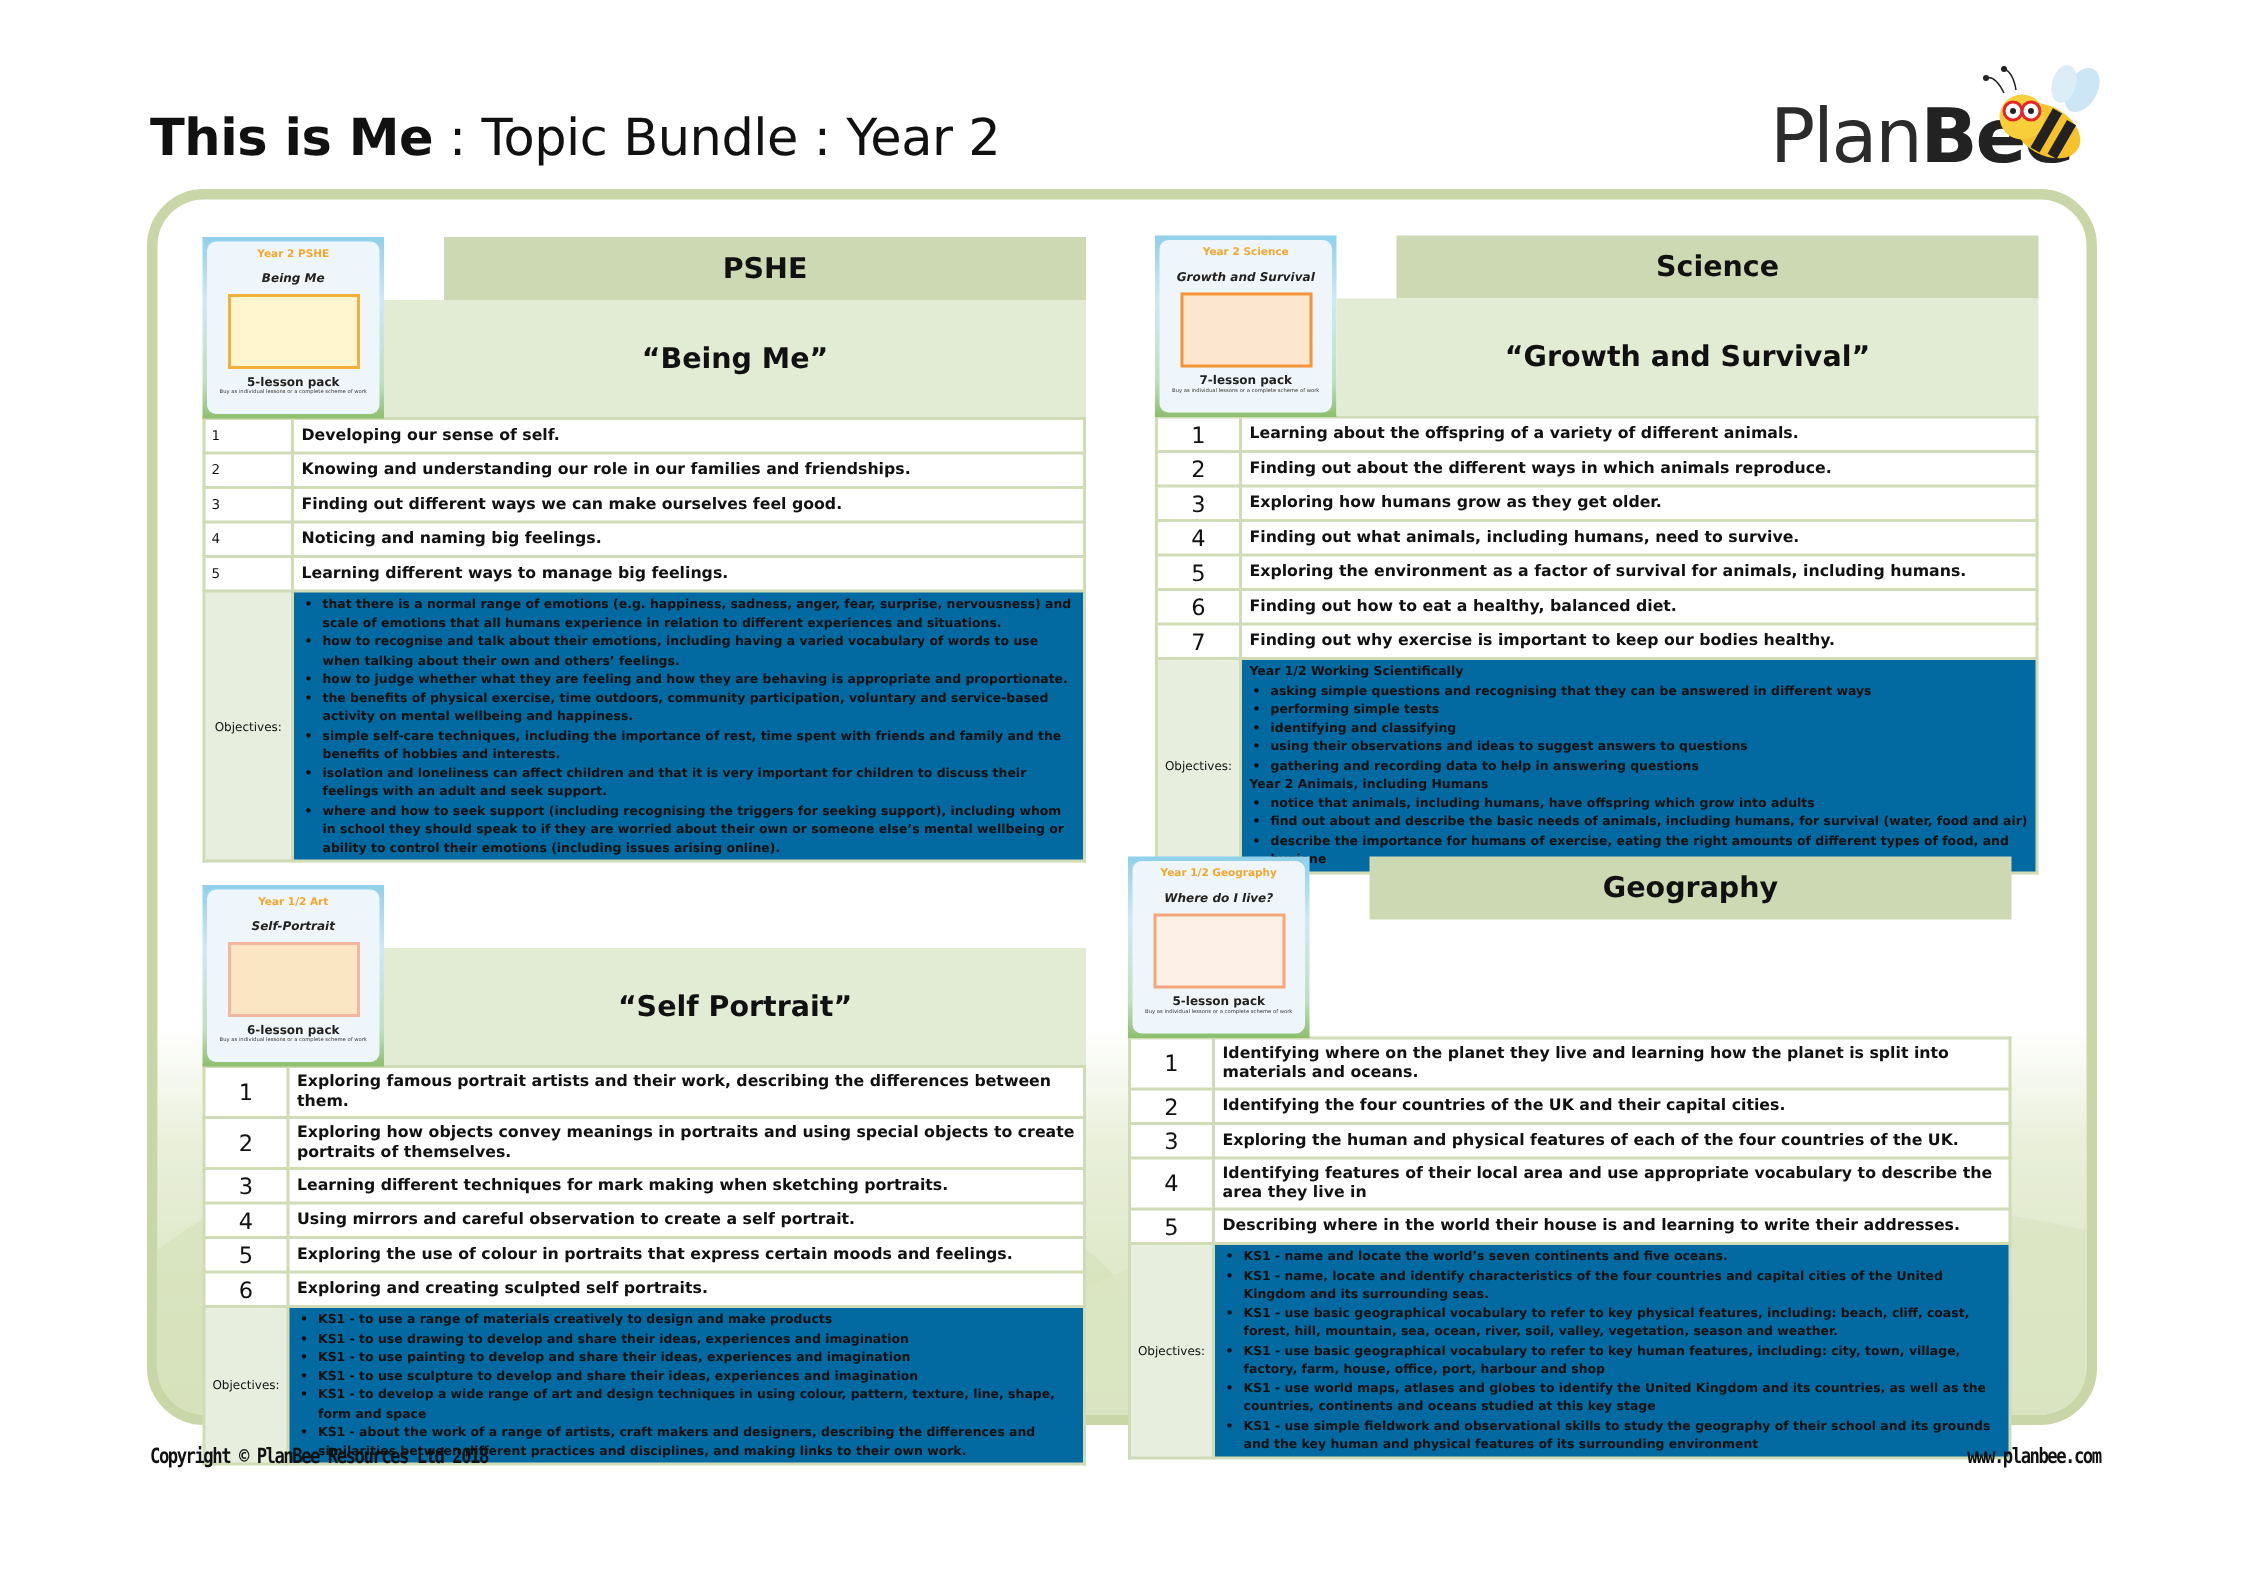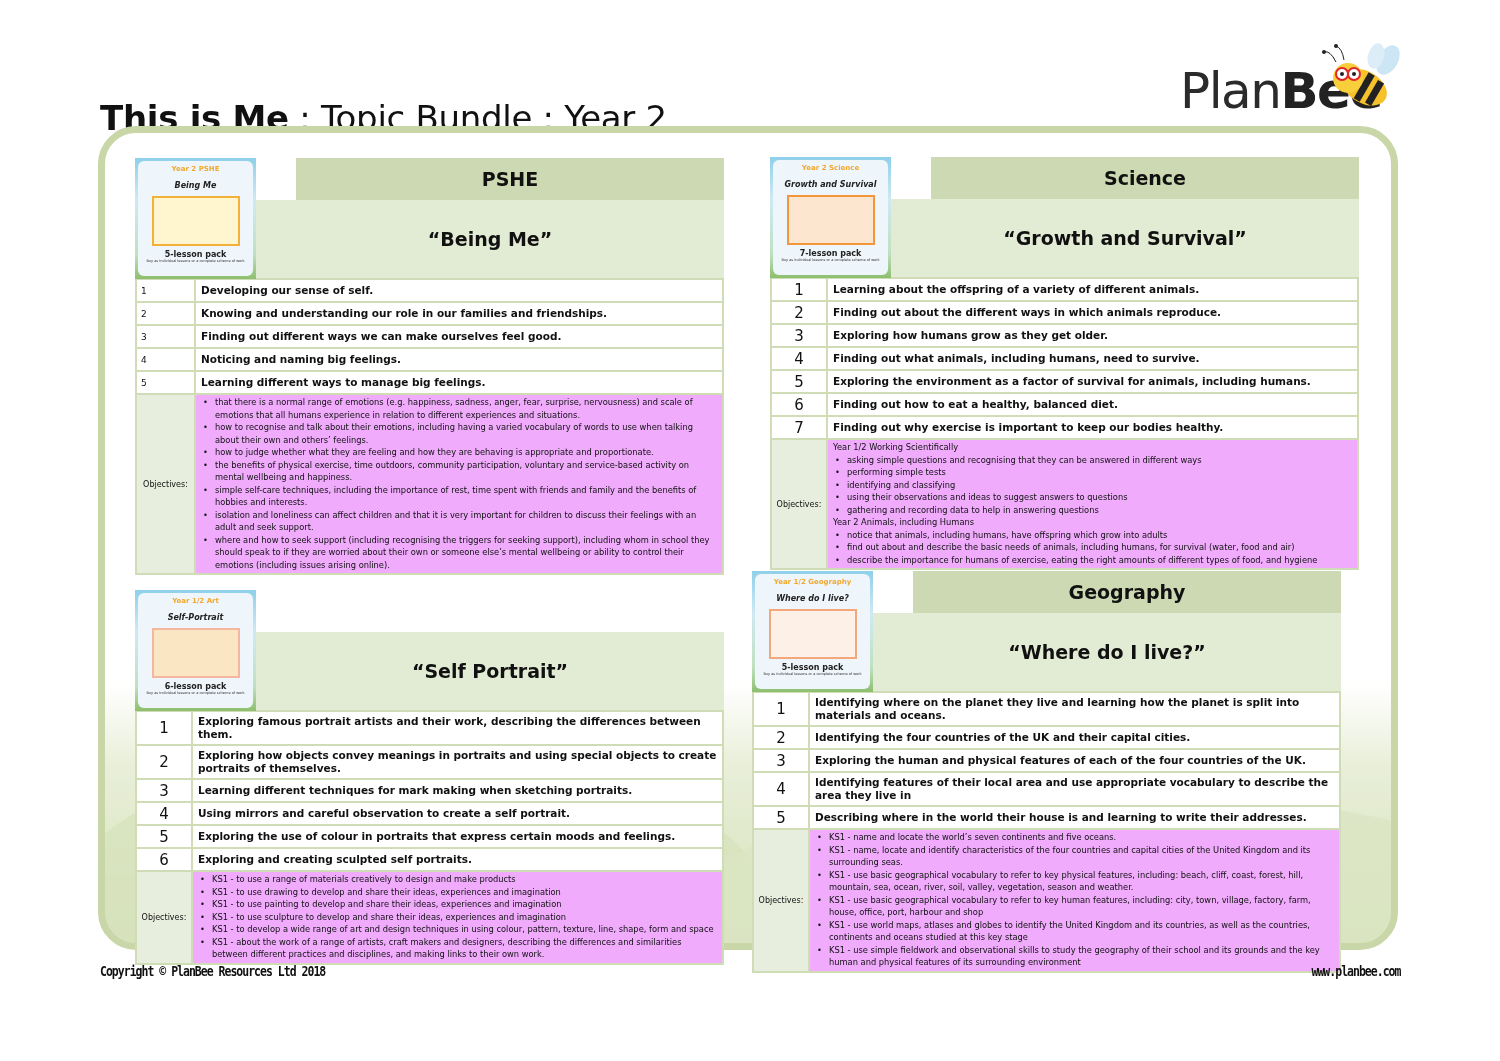--- a/index.html
+++ b/index.html
@@ -2,21 +2,21 @@
 <html><head>
 <meta charset="utf-8">
 <style>
   html, body { margin: 0; padding: 0; }
   body {
     width: 1500px; height: 1061px; background: #ffffff; position: relative; overflow: hidden;
     font-family: "Liberation Sans", "DejaVu Sans", sans-serif; color: #111;
   }
   .title {
     position: absolute; left: 100px; top: 72px; font-size: 34px; letter-spacing: -0.3px;
-    font-family: "DejaVu Sans", sans-serif; color: #111; margin-top: 26px;
+    font-family: "DejaVu Sans", sans-serif; color: #111;
   }
   .title b { font-weight: bold; }
   .logo {
     position: absolute; left: 1180px; top: 62px; font-size: 50px; color: #2b2b2b;
     font-family: "DejaVu Sans", sans-serif; letter-spacing: -1.5px;
   }
   .logo .bee-word { font-weight: bold; color: #222; }
   .bee { position: absolute; left: 1318px; top: 42px; width: 90px; height: 70px; }
   .frame {
     position: absolute; left: 98px; top: 126px; width: 1300px; height: 824px;
@@ -70,21 +70,21 @@
     display: flex; align-items: center; justify-content: center; font-size: 19px; font-weight: bold;
   }
   table { border-collapse: collapse; width: 100%; table-layout: fixed; }
   td { border: 2px solid #d0dcb6; vertical-align: middle; }
   td.num { width: 52px; background: #fff; }
   td.txt { background: #fff; font-size: 10.5px; padding: 3px 5px; line-height: 13px; font-weight: bold; }
   tr.row td { height: 15px; }
   .num.small { font-size: 9px; padding-left: 4px; text-align: left; }
   .num.big { font-size: 15px; text-align: center; }
   td.obj-label { background: #e8eedd; font-size: 8px; text-align: center; }
-  td.obj { background: #f0abfc; font-size: 8.3px; line-height: 12.5px; padding: 1px 5px 2px 5px; }
+  td.obj { background: #0369a1; font-size: 8.3px; line-height: 12.5px; padding: 1px 5px 2px 5px; font-weight: bold; }
   .obj ul { margin: 0; padding-left: 14px; list-style: none; }
   .obj li { position: relative; }
   .obj li::before { content: "\2022"; position: absolute; left: -12px; }
   .obj .heading { display: block; }
   .footer-left {
     position: absolute; left: 100px; top: 963px; font-size: 14px; font-weight: bold;
     font-family: "DejaVu Sans Mono", monospace; letter-spacing: -1.2px; transform: scaleX(0.82); transform-origin: left;
   }
   .footer-right {
     position: absolute; right: 100px; top: 963px; font-size: 14px; font-weight: bold;
@@ -306,21 +306,20 @@
     <div class="thumb">
       <div class="thumb-inner">
         <span class="thumb-year">Year 1/2 Geography</span>
         <span class="thumb-title">Where do I live?</span>
         <div class="thumb-pic" style="border-color:#f4a77a;background:#fdf0e6;"></div>
         <span class="thumb-pack">5-lesson pack</span>
         <span class="thumb-sub">Buy as individual lessons or a complete scheme of work</span>
       </div>
     </div>
     <div class="subject">Geography</div>
-    <div class="topic">“Where do I live?”</div>
   </div>
   <table>
     <tbody>
         <tr class="row">
           <td class="num big">1</td>
           <td class="txt">Identifying where on the planet they live and learning how the planet is split into materials and oceans.</td>
         </tr>
     <tr class="row">
           <td class="num big">2</td>
           <td class="txt">Identifying the four countries of the UK and their capital cities.</td>

